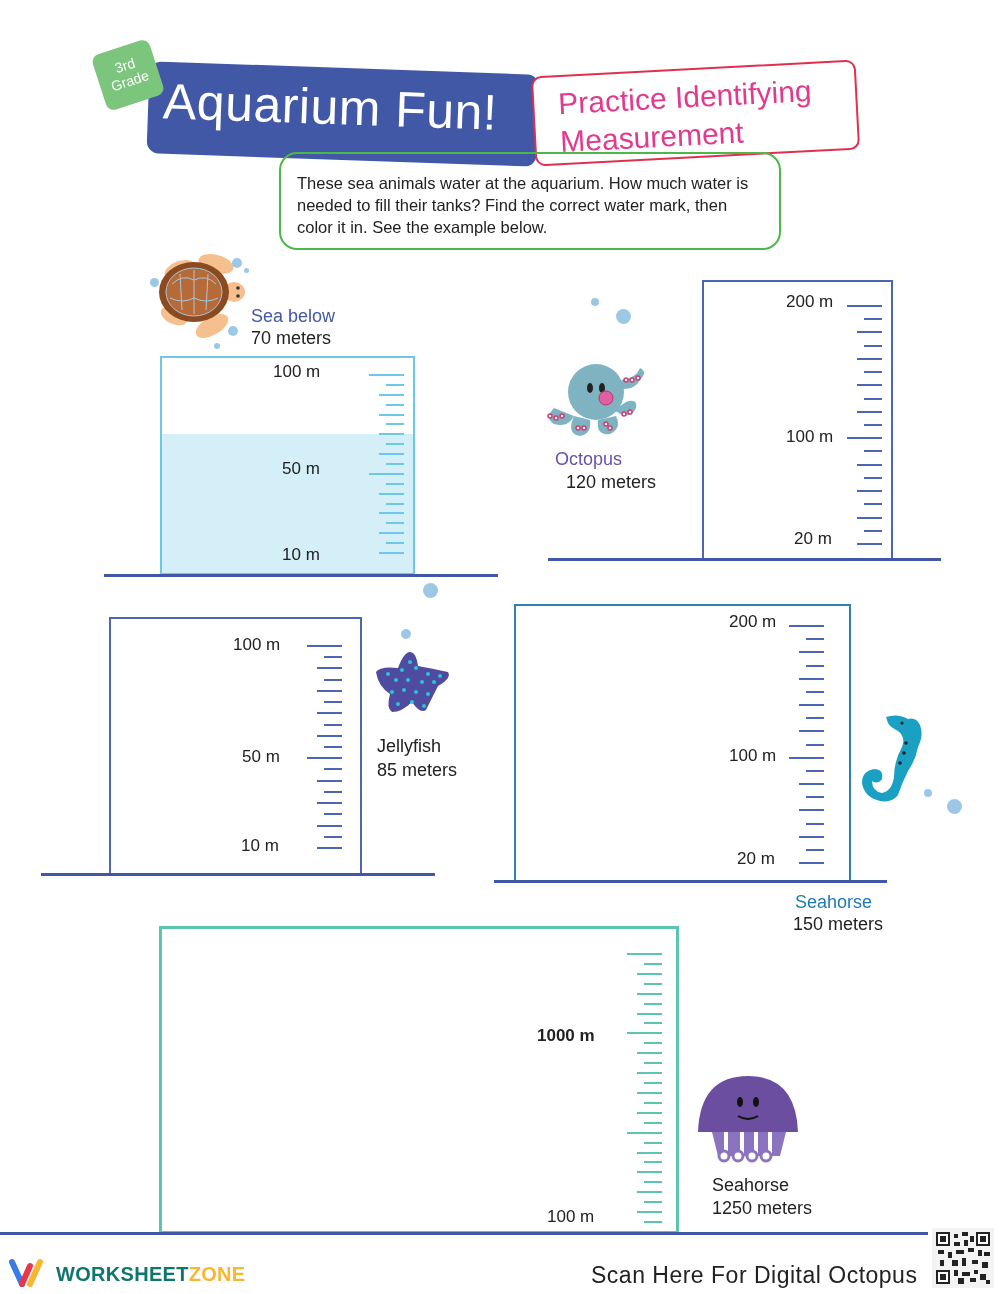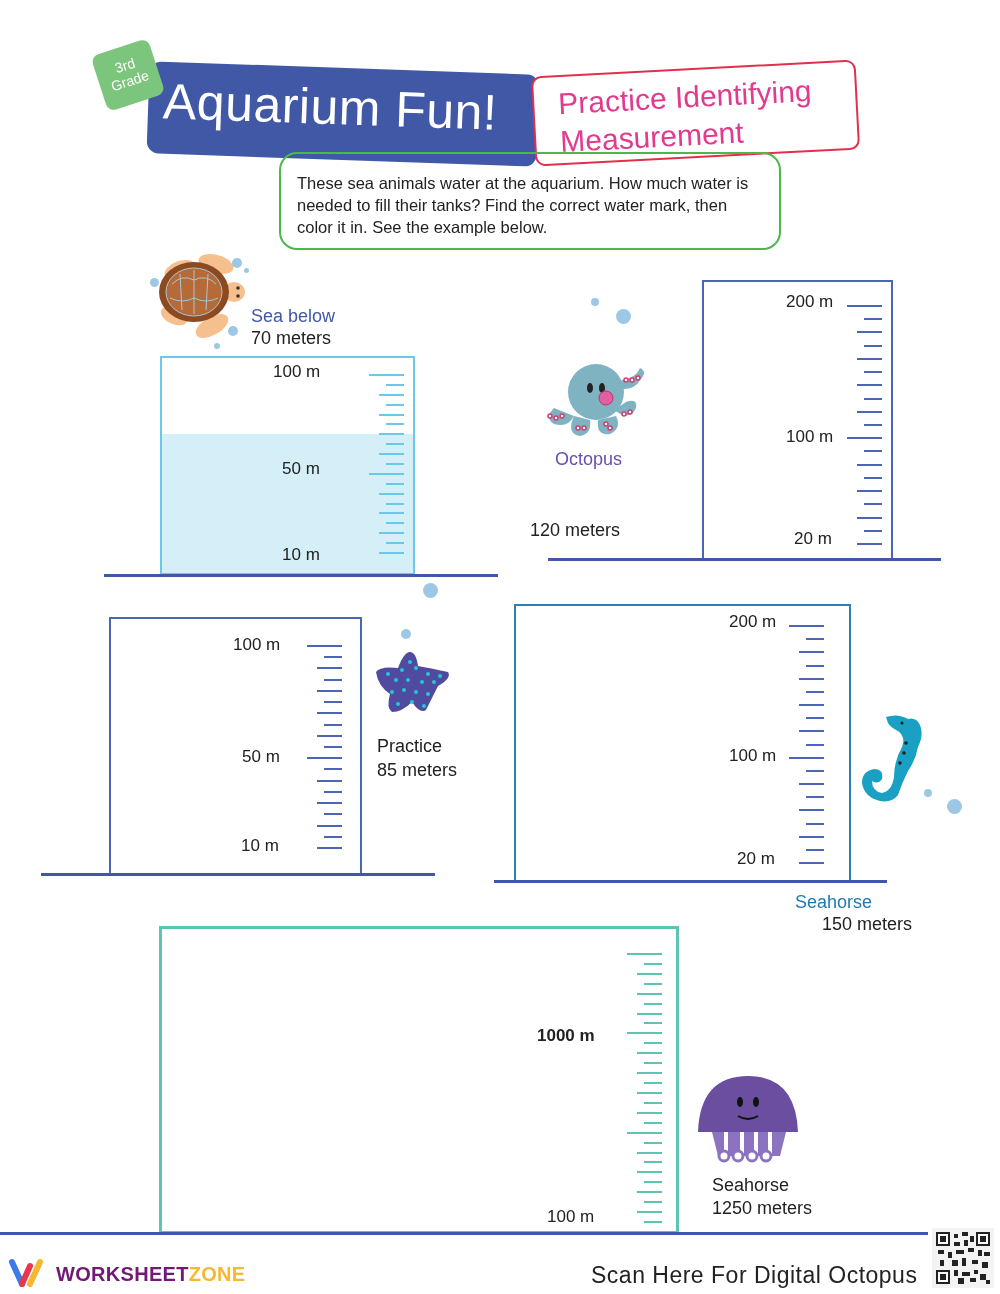--- a/index.html
+++ b/index.html
@@ -39,21 +39,21 @@
   .ground { position: absolute; height: 3px; background: #4158a6; }
   .label { position: absolute; font-size: 17px; white-space: nowrap; color: #222; }
   .tick { position: absolute; height: 2px; }
   .name { font-size: 18px; }
 
   .bubble { position: absolute; border-radius: 50%; background: #9cc8e6; }
 
   
   .logo { position: absolute; left: 8px; top: 1258px; display: flex; align-items: center; }
   .logo-text { font-size: 20px; font-weight: bold; margin-left: 8px; letter-spacing: 0.3px; }
-  .logo-text .w { color: #701a75; }
+  .logo-text .w { color: #0f766e; }
   .logo-text .z { color: #f7b733; }
   .scan-text { position: absolute; left: 591px; top: 1262px; font-size: 23px; color: #222; white-space: nowrap; letter-spacing: 0.5px; }
   .qr { position: absolute; left: 932px; top: 1228px; width: 62px; height: 60px; background: #f3f3f3; padding: 4px; }
   .footer-line { position: absolute; left: 0; top: 1232px; width: 928px; height: 3px; background: #4158a6; }
 </style>
 </head>
 <body>
 
 <div class="title-banner"></div>
 <div class="title-text">Aquarium Fun!</div>
@@ -141,21 +141,21 @@
         <circle cx="18" cy="58" r="2"></circle>
       <circle cx="34" cy="70" r="2"></circle>
         <circle cx="40" cy="70" r="2"></circle>
       <circle cx="62" cy="66" r="2"></circle>
         <circle cx="66" cy="70" r="2"></circle>
       <circle cx="80" cy="56" r="2"></circle>
         <circle cx="86" cy="54" r="2"></circle>
     </g>
   </svg>
   <div class="label name" style="left:555px;top:449px;color:#6a4fb0;">Octopus</div>
-  <div class="label name" style="left:530px;top:472px;margin-top:48px;">120 meters</div>
+  <div class="label name" style="left:566px;top:472px;">120 meters</div>
 
   <div class="tank" style="left:702px;top:280px;width:191px;height:280px;border:2px solid #4a66b5;"></div>
   <div class="label" style="left:786px;top:292px;">200 m</div>
   <div class="label" style="left:786px;top:427px;">100 m</div>
   <div class="label" style="left:794px;top:529px;">20 m</div>
   <div id="ticks-octopus">
       <div class="tick" style="left: 847px; top: 305px; width: 35px; background: rgb(74, 102, 181);"></div>
       <div class="tick" style="left: 864px; top: 318px; width: 18px; background: rgb(74, 102, 181);"></div>
       <div class="tick" style="left: 857px; top: 331px; width: 25px; background: rgb(74, 102, 181);"></div>
       <div class="tick" style="left: 864px; top: 345px; width: 18px; background: rgb(74, 102, 181);"></div>
@@ -196,21 +196,21 @@
         <circle cx="62" cy="32" r="2"></circle>
       <circle cx="20" cy="42" r="2"></circle>
         <circle cx="32" cy="40" r="2"></circle>
         <circle cx="44" cy="42" r="2"></circle>
         <circle cx="56" cy="44" r="2"></circle>
       <circle cx="26" cy="54" r="2"></circle>
         <circle cx="40" cy="52" r="2"></circle>
         <circle cx="52" cy="56" r="2"></circle>
     </g>
   </svg>
-  <div class="label name" style="left:377px;top:736px;">Practice</div>
+  <div class="label name" style="left:377px;top:736px;">Jellyfish</div>
   <div class="label name" style="left:377px;top:760px;">85 meters</div>
 
   <div class="tank" style="left:109px;top:617px;width:253px;height:258px;border:2px solid #4a66b5;"></div>
   <div class="label" style="left:233px;top:635px;">100 m</div>
   <div class="label" style="left:242px;top:747px;">50 m</div>
   <div class="label" style="left:241px;top:836px;">10 m</div>
   <div id="ticks-starfish">
       <div class="tick" style="left: 307px; top: 645px; width: 35px; background: rgb(74, 102, 181);"></div>
       <div class="tick" style="left: 324px; top: 656px; width: 18px; background: rgb(74, 102, 181);"></div>
       <div class="tick" style="left: 317px; top: 667px; width: 25px; background: rgb(74, 102, 181);"></div>
@@ -265,21 +265,21 @@
   <svg class="abs" style="left:858px;top:713px;" width="72" height="92" viewBox="0 0 72 92">
     <path d="M28 4 Q40 0 50 6 Q58 4 62 12 Q66 22 60 34 Q58 46 50 58 Q44 70 40 82 Q34 90 22 88 Q6 84 4 70 Q4 58 16 56 Q26 56 24 66 Q20 72 14 68 Q14 78 24 80 Q34 78 36 64 Q36 48 44 34 Q48 24 40 18 Q32 14 30 10 Z" fill="#1aa0c2"></path>
     <circle cx="44" cy="10" r="1.6" fill="#222"></circle>
     <circle cx="48" cy="30" r="1.8" fill="#222"></circle>
       <circle cx="46" cy="40" r="1.8" fill="#222"></circle>
       <circle cx="42" cy="50" r="1.8" fill="#222"></circle>
   </svg>
   <div class="bubble" style="left:924px;top:789px;width:8px;height:8px;"></div>
   <div class="bubble" style="left:947px;top:799px;width:15px;height:15px;"></div>
   <div class="label name" style="left:795px;top:892px;color:#1f7ab0;">Seahorse</div>
-  <div class="label name" style="left:793px;top:914px;margin-left:29px;">150 meters</div>
+  <div class="label name" style="left:793px;top:914px;">150 meters</div>
 </div>
 
 <div>
   <div class="tank" style="left:159px;top:926px;width:520px;height:308px;border:3px solid #5cc4b0;"></div>
   <div class="label" style="left:537px;top:1026px;font-weight:bold;">1000 m</div>
   <div class="label" style="left:547px;top:1207px;">100 m</div>
   <div id="ticks-jelly">
       <div class="tick" style="left: 627px; top: 953px; width: 35px; background: rgb(92, 196, 176);"></div>
       <div class="tick" style="left: 644px; top: 963px; width: 18px; background: rgb(92, 196, 176);"></div>
       <div class="tick" style="left: 637px; top: 973px; width: 25px; background: rgb(92, 196, 176);"></div>

